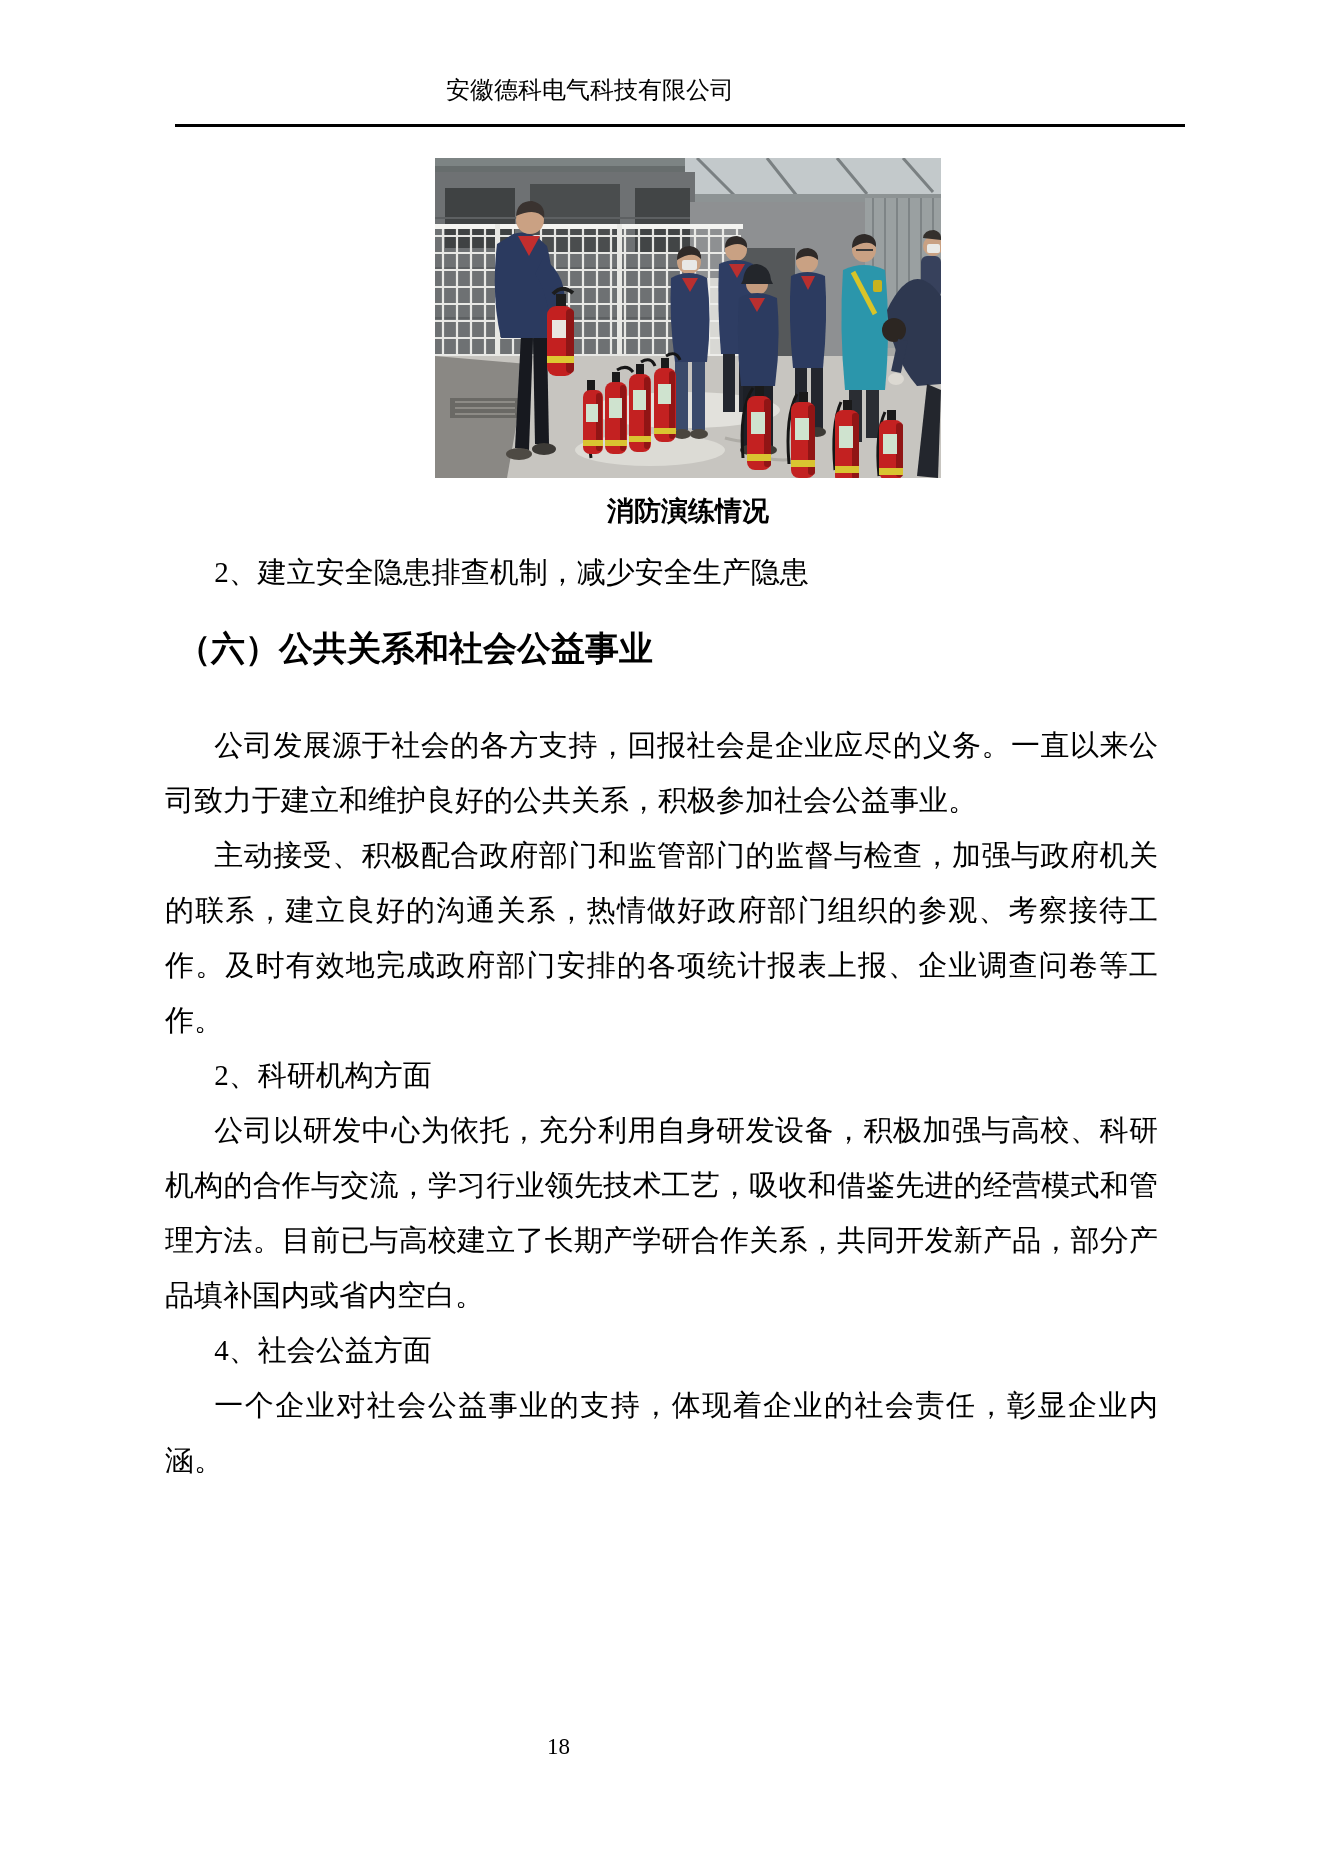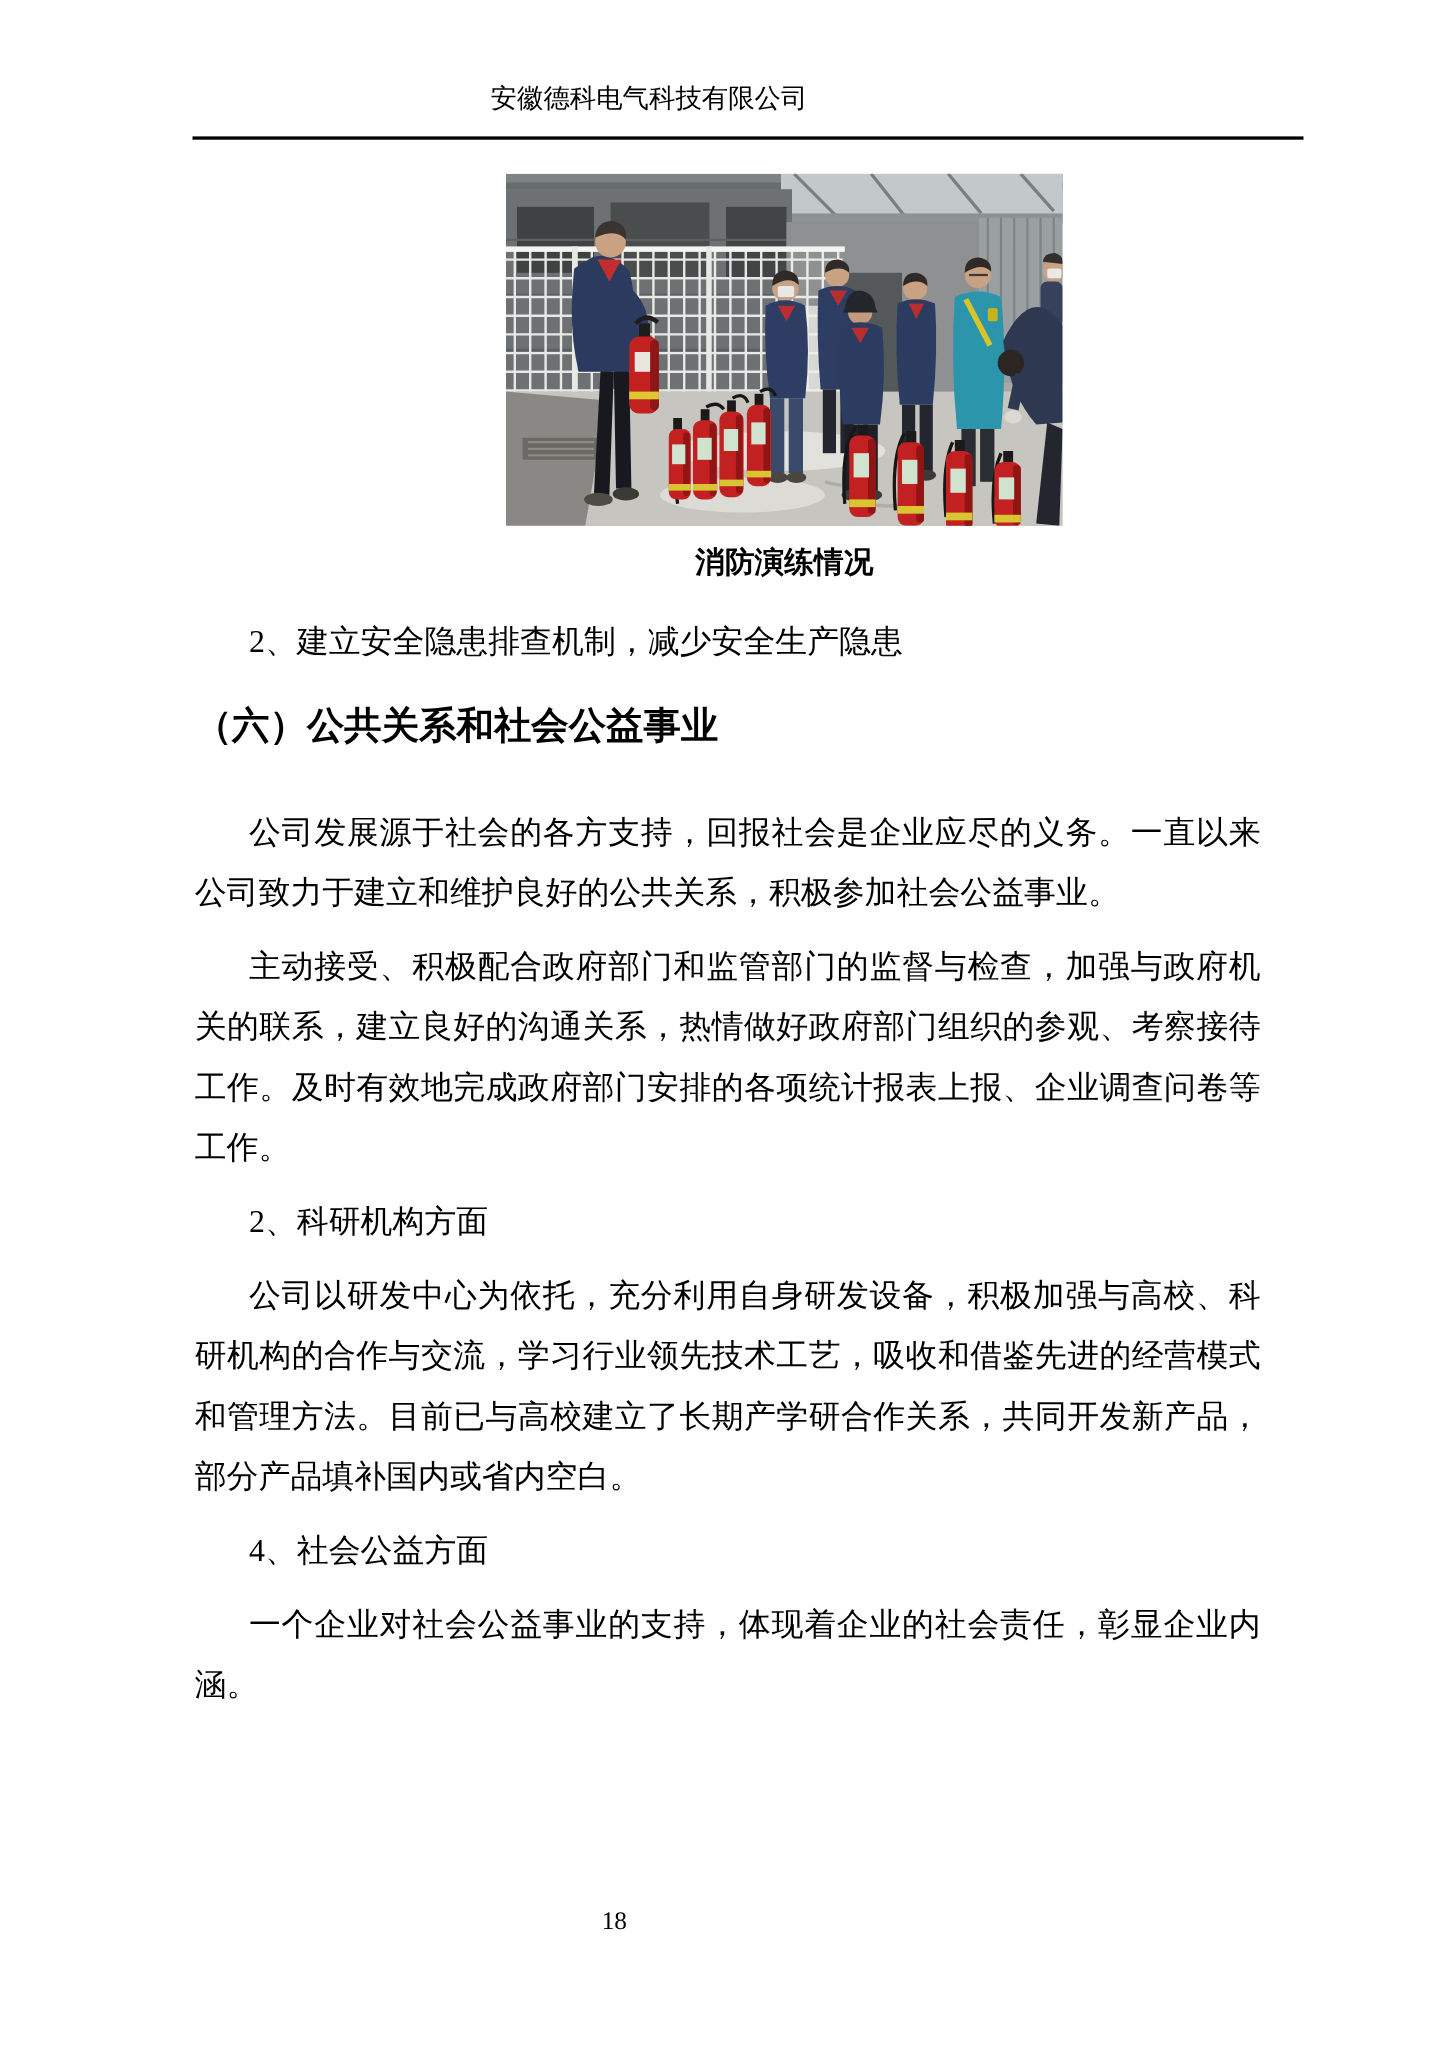--- a/index.html
+++ b/index.html
@@ -15,35 +15,35 @@
   .header-title{
     position:absolute;top:74px;left:0;width:1180px;
     text-align:center;font-size:24px;line-height:32px;
     font-family:"Liberation Serif","DejaVu Serif",serif;
   }
   .header-rule{
     position:absolute;top:124px;left:175px;width:1010px;height:3px;
     background:#000;
   }
   .figure-wrap{
-    position:absolute;top:158px;left:460px;width:477px;
+    position:absolute;top:158px;left:435px;width:477px;
   }
   .photo{
     width:506px;height:320px;display:block;
   }
   .figure-caption{
     width:506px;margin-top:16px;text-align:center;
     font-size:27px;font-weight:bold;line-height:34px;
     font-family:"Liberation Sans","DejaVu Sans",sans-serif;
   }
   .doc{
     position:absolute;top:545px;left:165px;width:993px;
     font-size:29px;line-height:55px;text-align:justify;
   }
-  .doc p{margin:12px;text-indent:1.7em;}
+  .doc p{margin:0;text-indent:1.7em;}
   .doc p.item{text-align:left;}
   .doc h2{
     margin:18px 0 40px 12px;
     font-size:34px;line-height:60px;font-weight:bold;
     text-indent:0;text-align:left;
     font-family:"Liberation Sans","DejaVu Sans",sans-serif;
   }
   .page-number{
     position:absolute;top:1733px;left:0;width:1117px;
     text-align:center;font-size:23px;line-height:28px;

